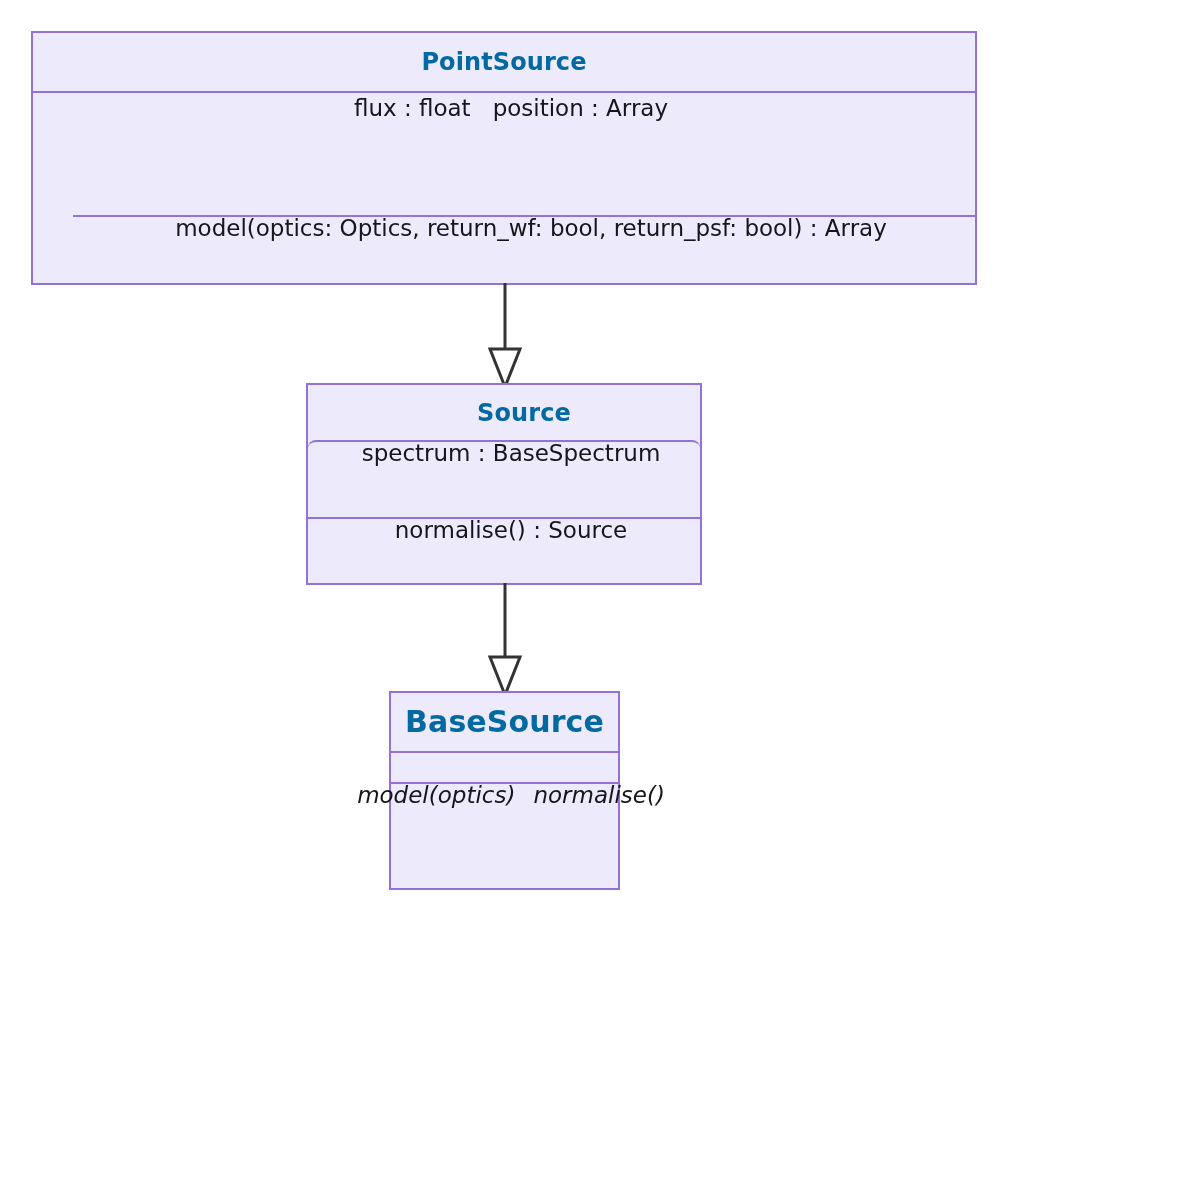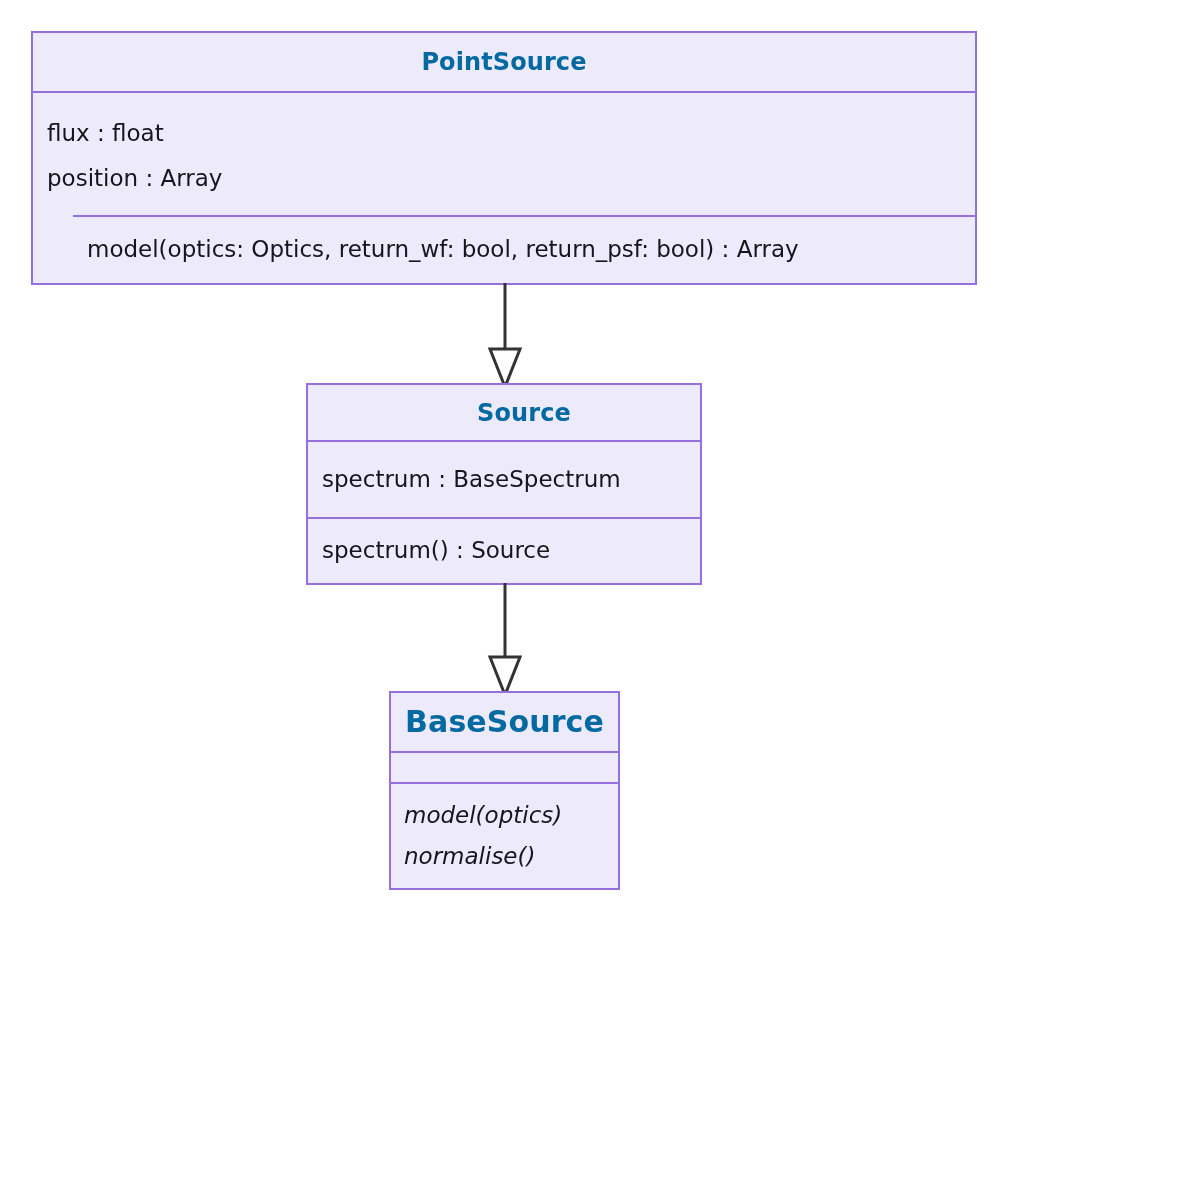--- a/index.html
+++ b/index.html
@@ -44,21 +44,21 @@
     font-size: 24px;
     color: #0369a1;
     letter-spacing: 0.1px;
     white-space: nowrap;
   }
 
   .compartment {
     box-sizing: border-box;
     border-top: 2px solid #9370DB;
     display: flex;
-    flex-direction: column;
+    flex-direction: row;
     justify-content: center;
     padding-left: 14px;
   }
 
   .member {
     font-size: 23px;
     color: #15151b;
     line-height: 1.0;
     white-space: nowrap;
   }
@@ -80,21 +80,21 @@
   #box-pointsource .ops   { height: 69px; margin-left: 40px; }
 
   
   #box-source {
     left: 306px;
     top: 383px;
     width: 396px;
     height: 202px;
   }
   #box-source .class-title { height: 56px; margin-left: 40px; }
-  #box-source .attrs { height: 77px; }
+  #box-source .attrs { height: 77px; border-radius: 8px; }
   #box-source .ops   { height: 67px; }
 
   
   #box-basesource {
     left: 389px;
     top: 691px;
     width: 231px;
     height: 199px;
   }
   #box-basesource .class-title { height: 61px; font-size: 30px; }
@@ -129,21 +129,21 @@
     <line x1="35" y1="0" x2="35" y2="68" stroke="#333333" stroke-width="3"></line>
     <polygon points="20,66 50,66 35,104" fill="#ffffff" stroke="#333333" stroke-width="3" stroke-linejoin="miter"></polygon>
   </svg>
 
   <div class="class-box" id="box-source">
     <div class="class-title">Source</div>
     <div class="compartment attrs">
       <div class="member">spectrum : BaseSpectrum</div>
     </div>
     <div class="compartment ops">
-      <div class="member">spectrum() : Source</div>
+      <div class="member">normalise() : Source</div>
     </div>
   </div>
 
   <svg class="inherit-edge" id="edge-source-basesource" viewBox="0 0 70 112" width="70" height="112">
     <line x1="35" y1="0" x2="35" y2="76" stroke="#333333" stroke-width="3"></line>
     <polygon points="20,74 50,74 35,112" fill="#ffffff" stroke="#333333" stroke-width="3" stroke-linejoin="miter"></polygon>
   </svg>
 
   <div class="class-box" id="box-basesource">
     <div class="class-title">BaseSource</div>

